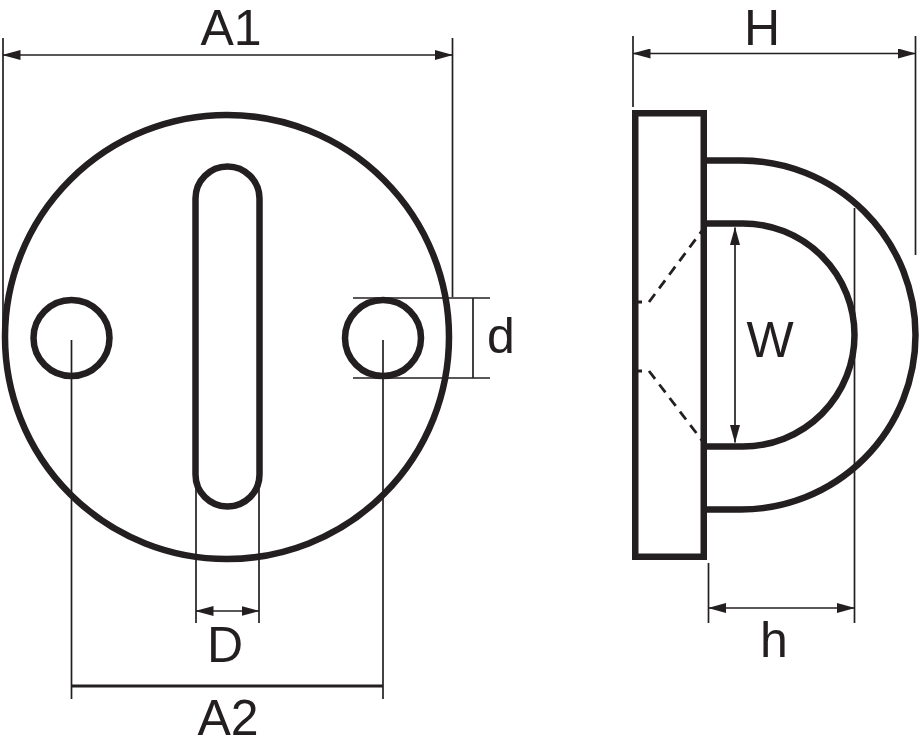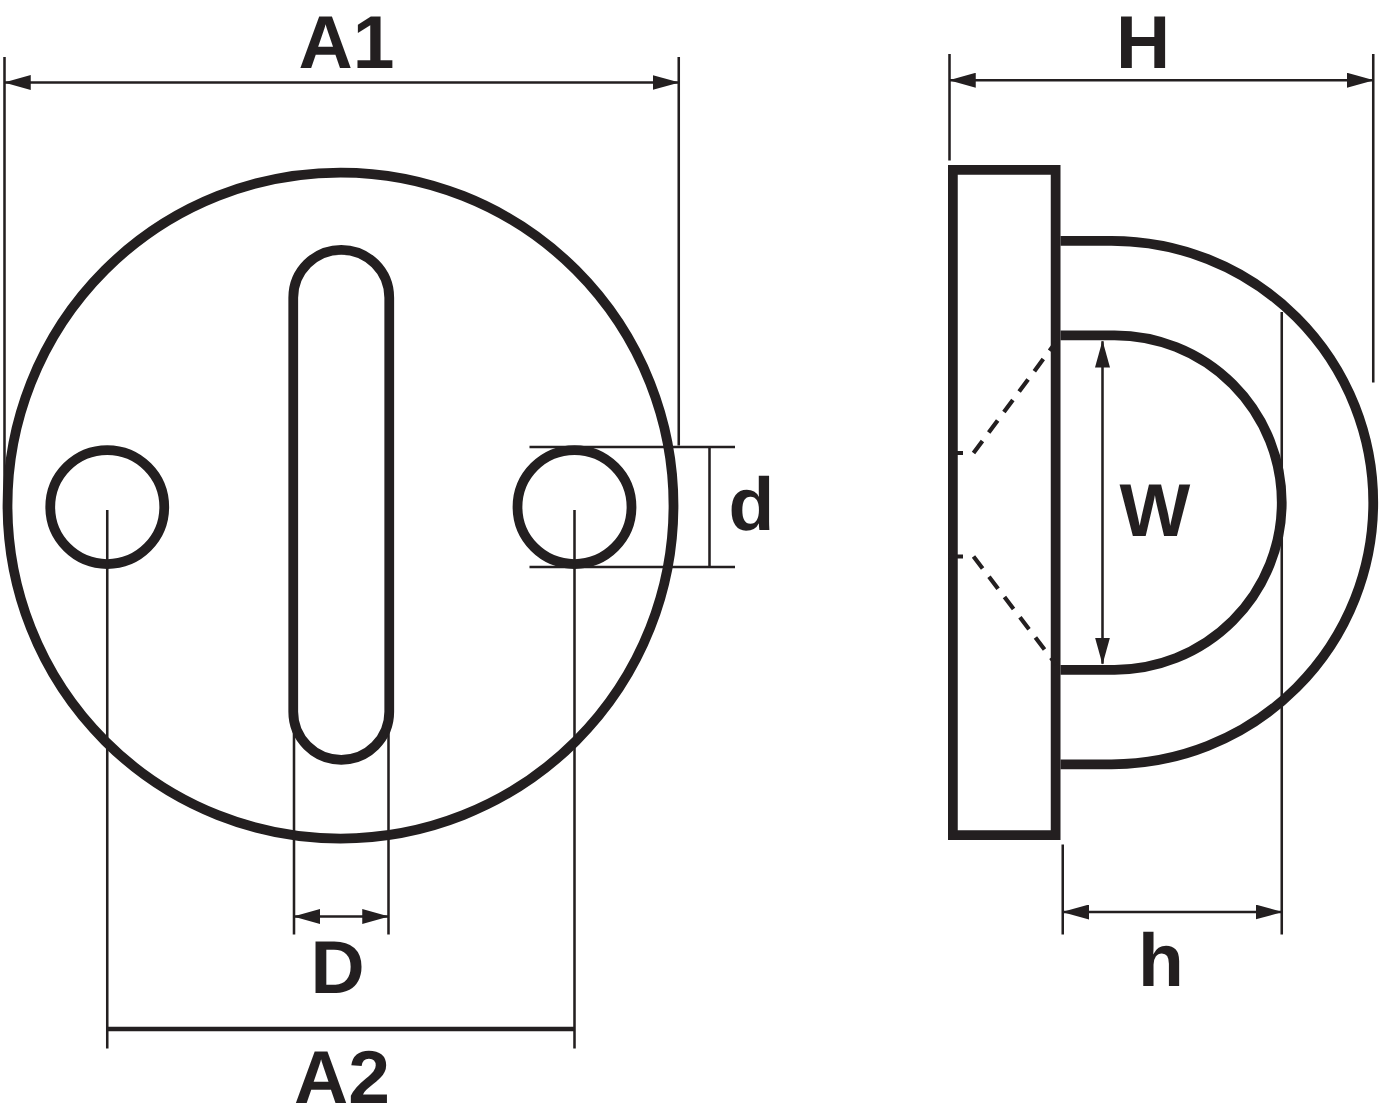--- a/index.html
+++ b/index.html
@@ -1,21 +1,20 @@
 <!DOCTYPE html>
 <html style="--line: #231f20; --background: #ffffff;"><head>
 <meta charset="utf-8">
 <style>
   :root { --line:#231f20; --background:#ffffff; }
   html,body { margin:0; padding:0; background:var(--background); }
   .canvas {
     position:relative; width:920px; height:746px;
     background:var(--background); overflow:hidden;
     font-family:"Liberation Sans", sans-serif;
-    font-weight:bold;
   }
   svg { display:block; }
   .thick  { fill:none; stroke:var(--line); stroke-width:6.5; }
   .thin   { fill:none; stroke:var(--line); stroke-width:1.7; }
   .med    { fill:none; stroke:var(--line); stroke-width:3;   }
   .dashed { fill:none; stroke:var(--line); stroke-width:2.8; stroke-dasharray:10 7; }
   .dim-label {
     fill:var(--line); font-size:50px; text-anchor:middle;
     font-family:"Liberation Sans", sans-serif;
   }

